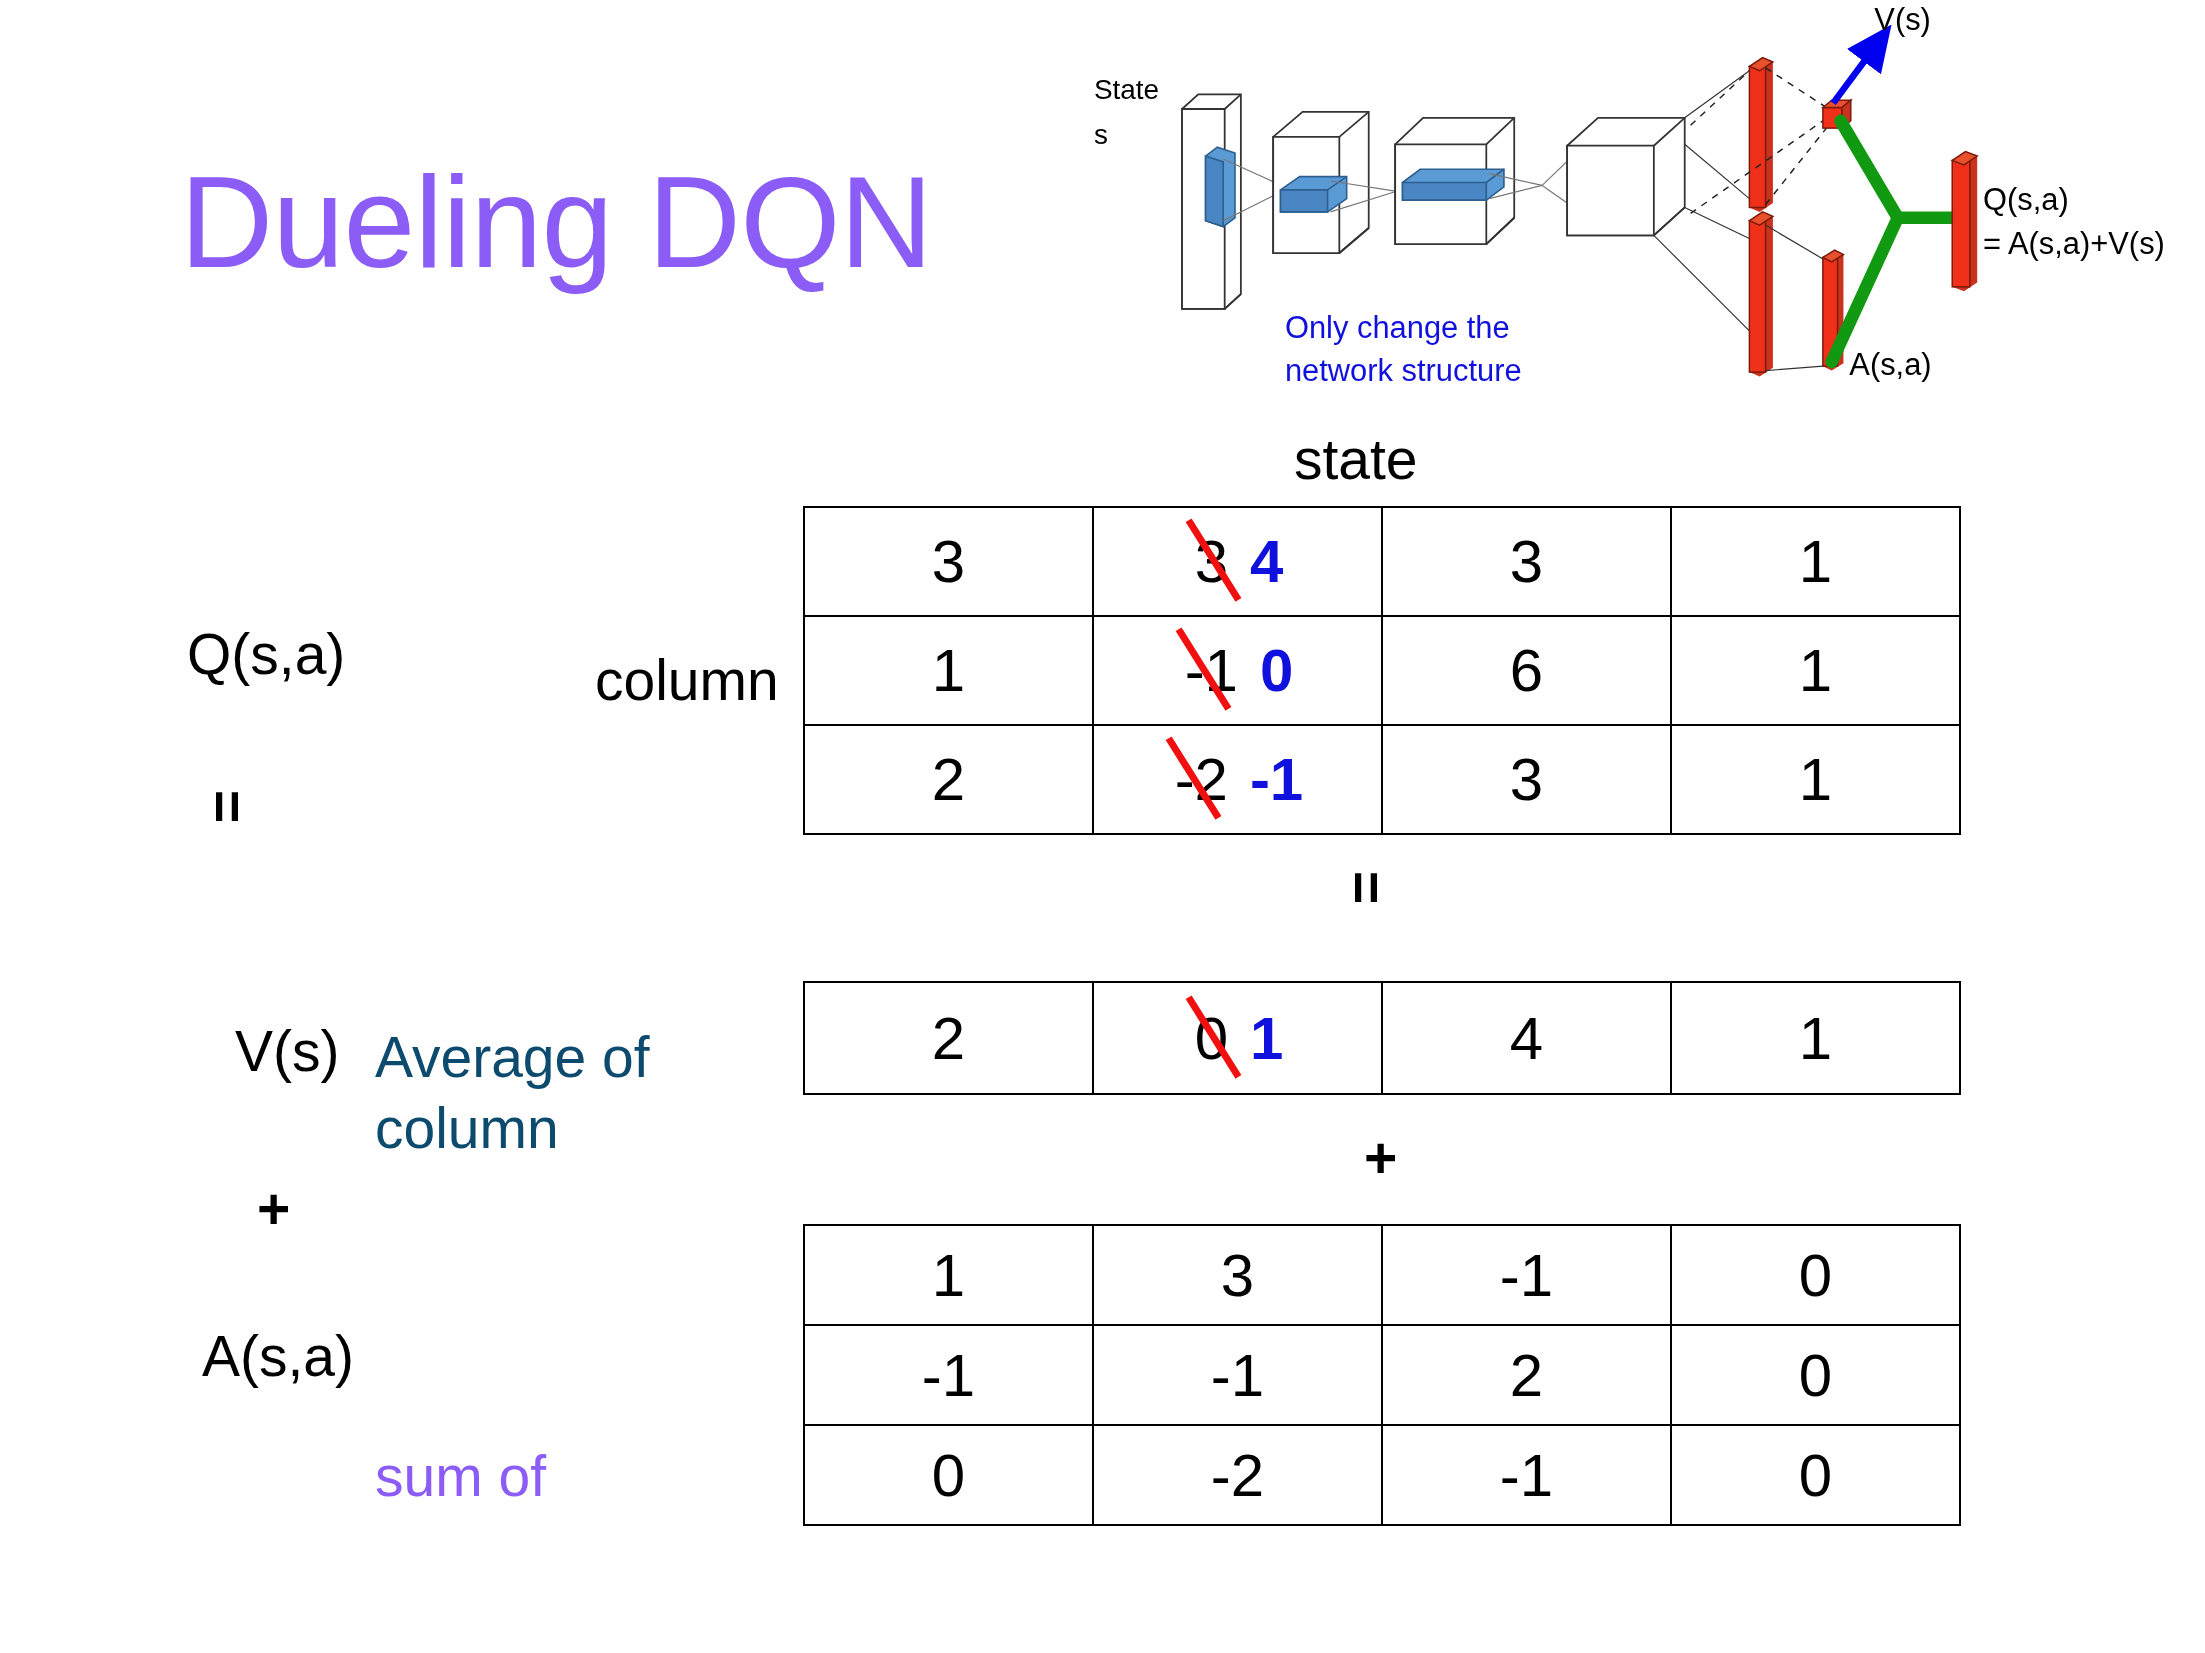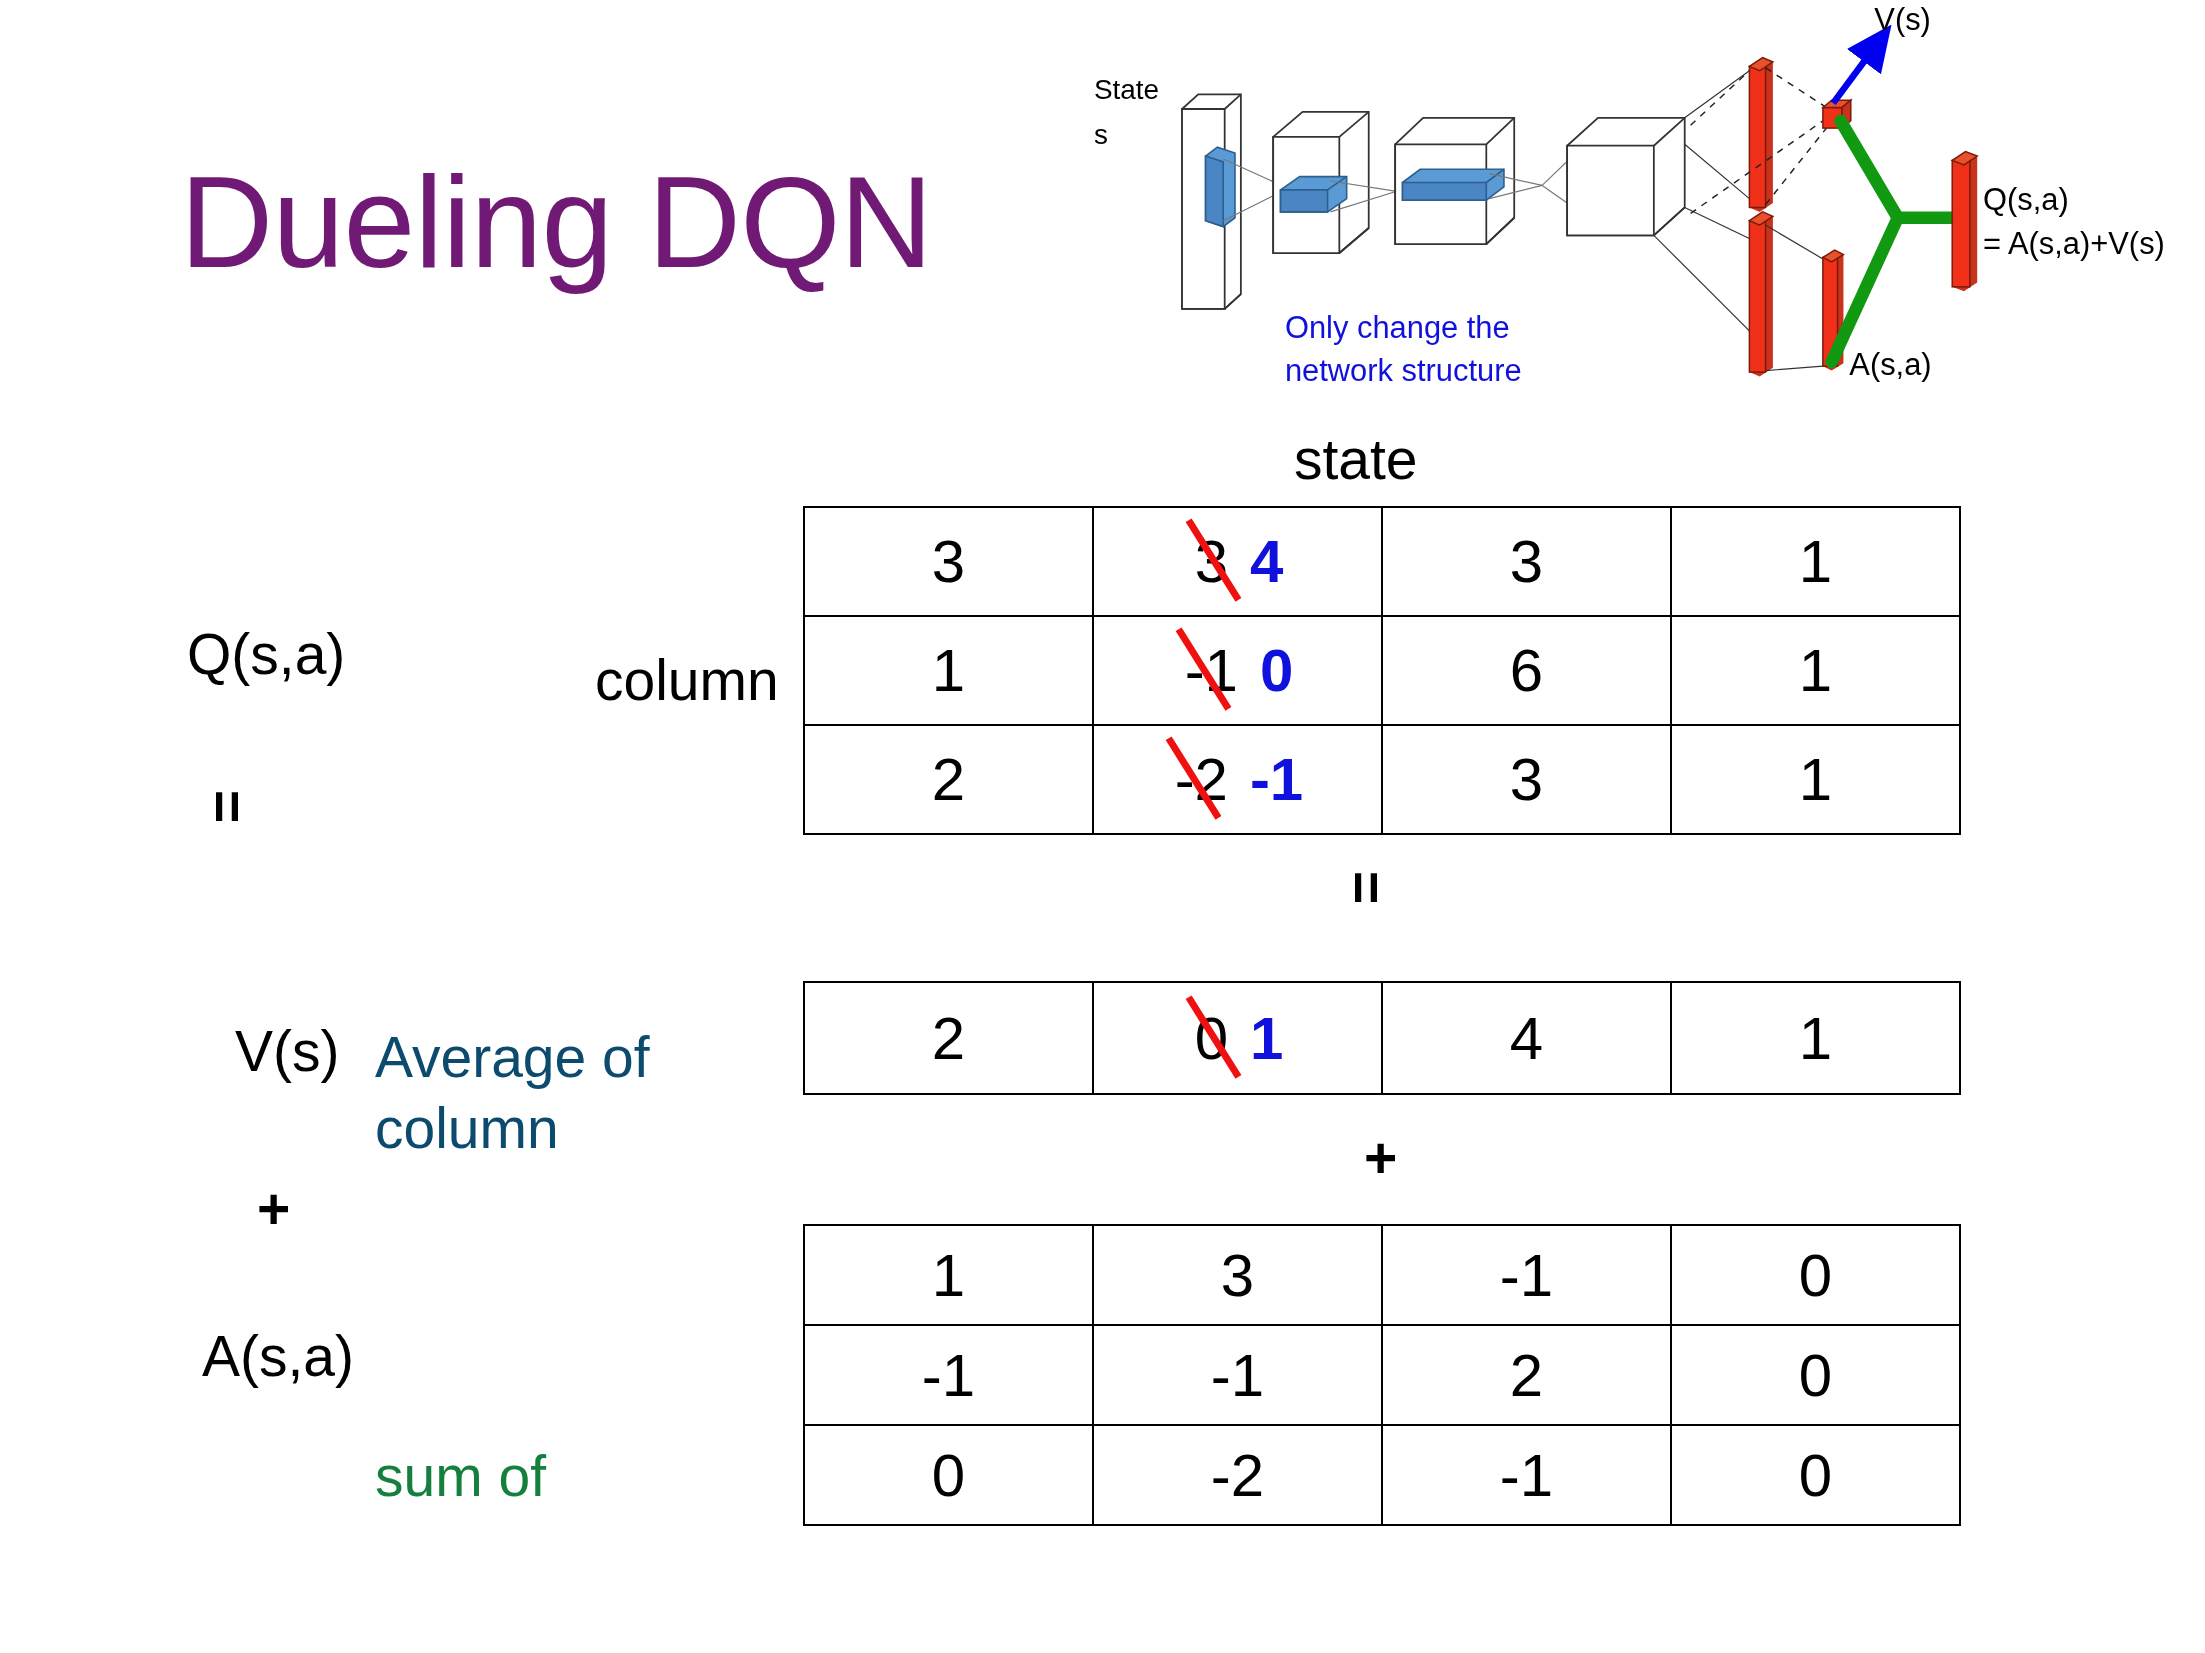--- a/index.html
+++ b/index.html
@@ -19,21 +19,21 @@
 
   
   #title {
     position: absolute;
     left: 180px;
     top: 158px;
     font-size: 129px;
     line-height: 1.0;
     font-weight: 400;
     letter-spacing: -0.7px;
-    color: #701a75;
+    color: #8b5cf6;
     white-space: nowrap;
   }
 
   
   #netdiagram {
     position: absolute;
     left: 1088px;
     top: 0px;
     width: 1117px;
     height: 412px;
@@ -50,21 +50,21 @@
   .lbl-black { color: #000000; }
   .lbl-blue  { color: #1111dd; }
 
   #lbl-q      { left: 187px;  top: 621px;  font-size: 57px; }
   #eq-left    { left: 261px;  top: 790px; font-size: 57px; font-weight: 700;
                 transform: rotate(90deg); transform-origin: left top; }
   #lbl-v      { left: 235px;  top: 1018px; font-size: 57px; }
   #lbl-avg    { left: 375px;  top: 1022px; font-size: 57px; line-height: 1.25; color: #0c4a6e; }
   #plus-left  { left: 257px;  top: 1176px; font-size: 57px; font-weight: 700; }
   #lbl-a      { left: 202px;  top: 1323px; font-size: 57px; }
-  #lbl-sum    { left: 375px;  top: 1441px; font-size: 57px; line-height: 1.25; color: #15803d; }
+  #lbl-sum    { left: 375px;  top: 1441px; font-size: 57px; line-height: 1.25; color: #8b5cf6; }
 
   #lbl-action { left: 595px;  top: 647px;  font-size: 57px; }
   #lbl-state  { left: 1294px; top: 426px;  font-size: 57px; }
 
   
   #eq-mid {
     position: absolute;
     left: 1400px; top: 871px;
     font-size: 57px; font-weight: 700;
     transform: rotate(90deg); transform-origin: left top;

